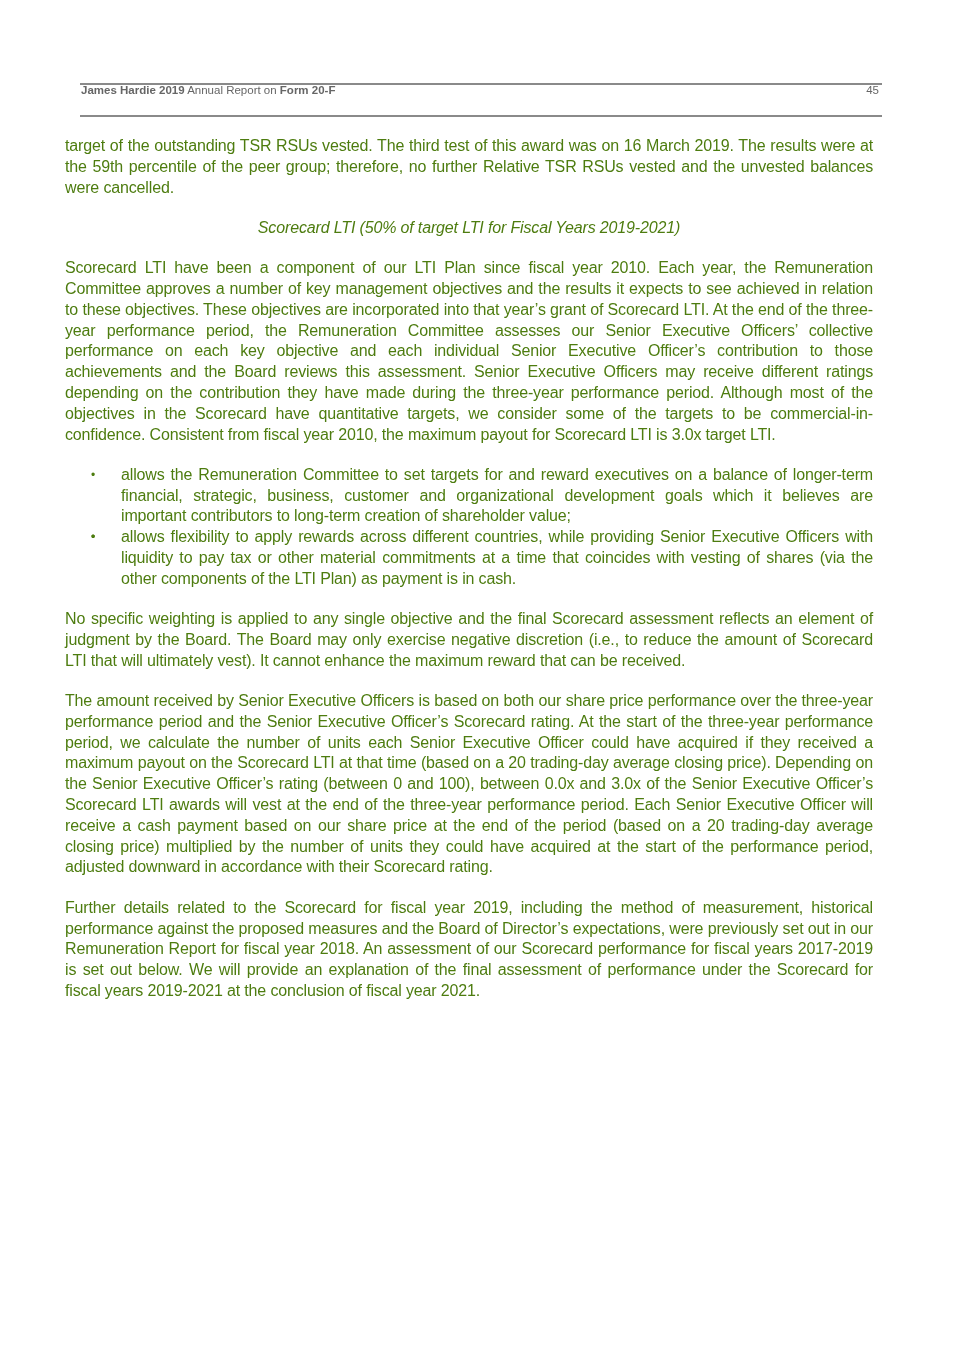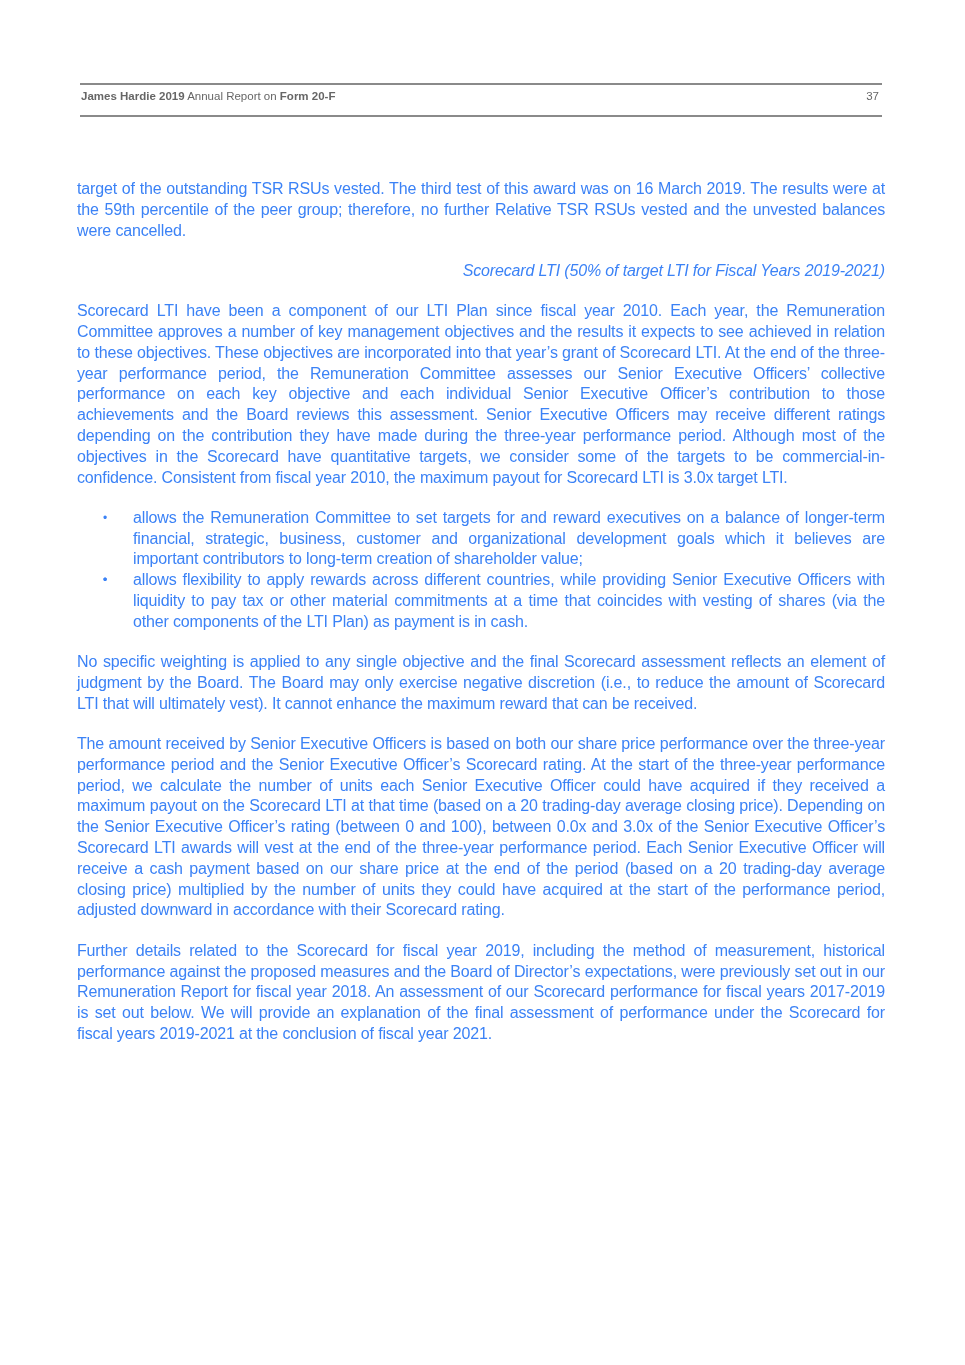--- a/index.html
+++ b/index.html
@@ -1,40 +1,40 @@
 <!DOCTYPE html>
 <html><head>
 <meta charset="utf-8">
 <style>
   html, body { margin: 0; padding: 0; background: #ffffff; }
   body { width: 965px; height: 1365px; position: relative; overflow: hidden; }
   .header-rule { position: absolute; left: 80px; width: 802px; height: 2px; background: #8a8a8a; }
   .rule-top { top: 83px; }
   .rule-bottom { top: 115px; }
-  .header { position: absolute; left: 81px; top: 90px; width: 798px; height: 16px;
+  .header { position: absolute; left: 81px; top: 84px; width: 798px; height: 16px;
     font-family: "Liberation Sans", sans-serif; font-size: 11.5px; color: #666666; }
   .header .b { font-weight: bold; }
   .header .page-num { position: absolute; right: 0; top: 0; }
-  .content { position: absolute; left: 77px; top: 136px; width: 808px;
+  .content { position: absolute; left: 65px; top: 136px; width: 808px;
     font-family: "Liberation Sans", sans-serif; font-size: 16px; line-height: 20.8px;
-    color: #3b82f6; letter-spacing: -0.15px; margin-top: 43px; }
+    color: #4d7c0f; letter-spacing: -0.15px; }
   p { margin: 0 0 19.5px 0; text-align: justify; }
-  p.italic { font-style: italic; text-align: right; }
+  p.italic { font-style: italic; text-align: center; }
   ul { margin: 0 0 19.5px 0; padding: 0; list-style: none; }
   li { position: relative; padding-left: 56px; text-align: justify; }
   li .bullet { position: absolute; left: 26px; top: 0; font-size: 12px; }
   p.tight { margin-bottom: 0; }
 </style>
 </head>
 <body>
 
 <div class="header-rule rule-top"></div>
 <div class="header">
   <span class="b">James Hardie 2019</span><span> Annual Report on </span><span class="b">Form 20-F</span>
-  <span class="page-num">37</span>
+  <span class="page-num">45</span>
 </div>
 <div class="header-rule rule-bottom"></div>
 
 <div class="content">
   <p>target of the outstanding TSR RSUs vested.  The third test of this award was on 16 March 2019.  The results were at the 59th percentile of the peer group; therefore, no further Relative TSR RSUs vested and the unvested balances were cancelled.</p>
   <p class="italic">Scorecard LTI (50% of target LTI for Fiscal Years 2019-2021)</p>
   <p>Scorecard LTI have been a component of our LTI Plan since fiscal year 2010.  Each year, the Remuneration Committee approves a number of key management objectives and the results it expects to see achieved in relation to these objectives.  These objectives are incorporated into that year’s grant of Scorecard LTI. At the end of the three-year performance period, the Remuneration Committee assesses our Senior Executive Officers’ collective performance on each key objective and each individual Senior Executive Officer’s contribution to those achievements and the Board reviews this assessment.  Senior Executive Officers may receive different ratings depending on the contribution they have made during the three-year performance period.  Although most of the objectives in the Scorecard have quantitative targets, we consider some of the targets to be commercial-in-confidence.  Consistent from fiscal year 2010, the maximum payout for Scorecard LTI is 3.0x target LTI.</p>
   <ul>
     <li><span class="bullet">•</span><span>allows the Remuneration Committee to set targets for and reward executives on a balance of longer-term financial, strategic, business, customer and organizational development goals which it believes are important contributors to long-term creation of shareholder value;</span></li>
     <li><span class="bullet">•</span></li>

